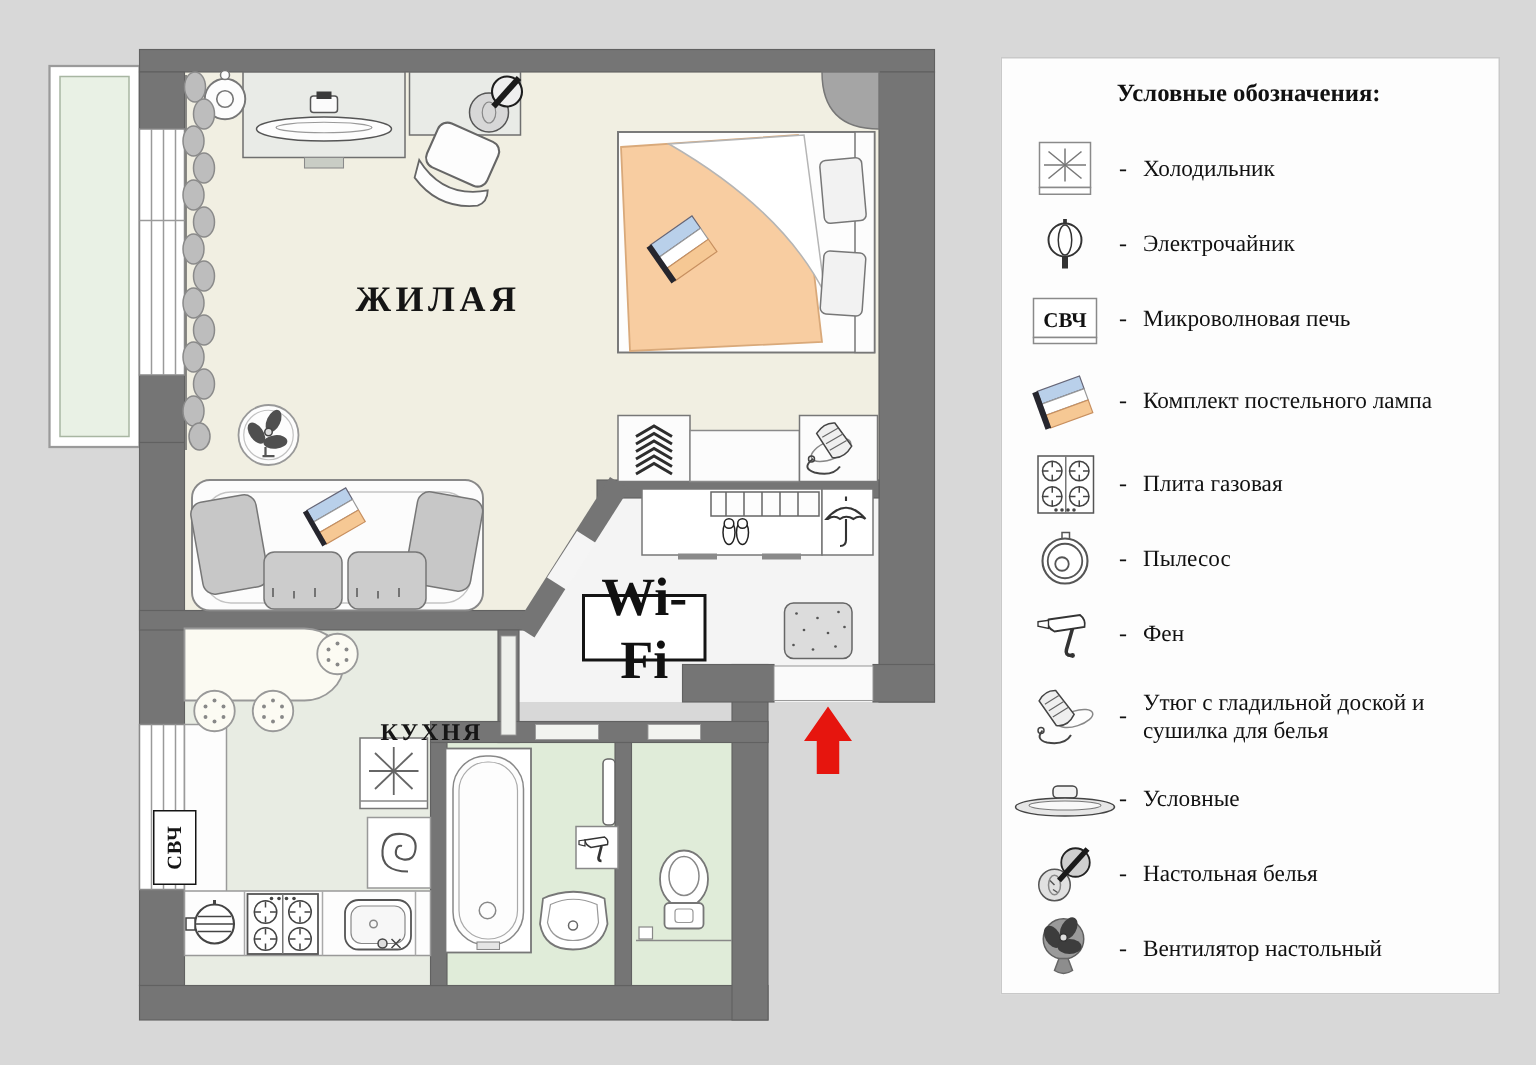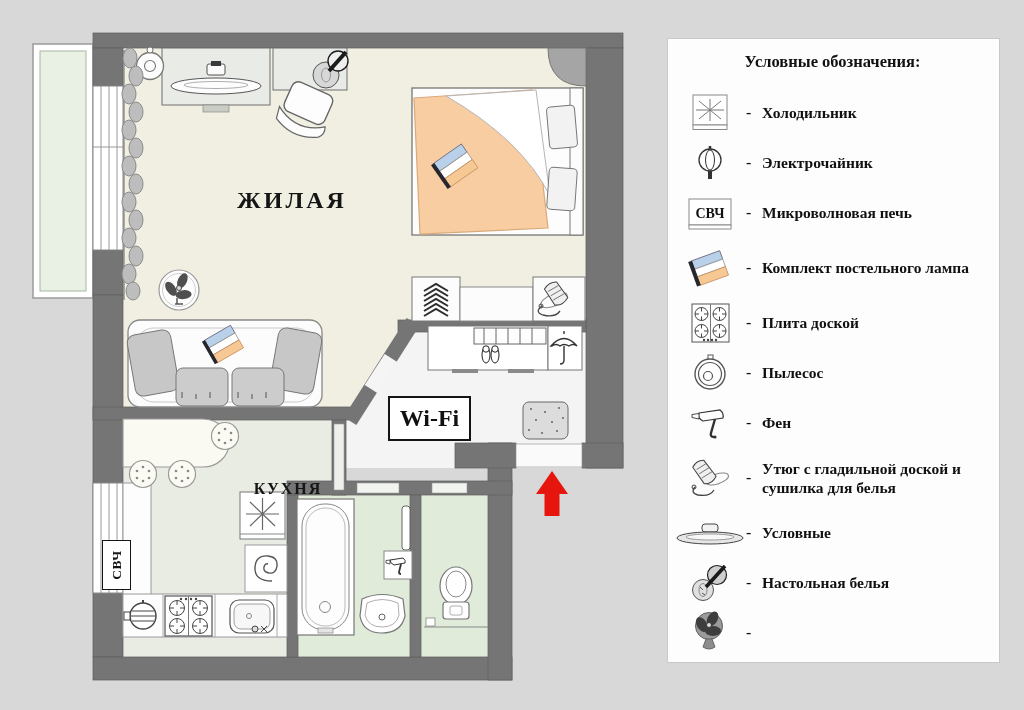--- a/index.html
+++ b/index.html
@@ -3,32 +3,32 @@
 <meta charset="utf-8">
 <style>
   html,body{margin:0;padding:0;background:#d8d8d8;}
   #canvas{position:relative;width:1024px;height:710px;background:#d8d8d8;overflow:hidden;
           font-family:"Liberation Serif", serif;}
   #plan-svg{position:absolute;left:0;top:0;}
   .plan-label{position:absolute;color:#151515;font-weight:bold;text-align:center;}
   #living-label{left:237px;top:187px;width:92px;font-size:24px;letter-spacing:3px;}
   #kitchen-label{left:248px;top:440px;width:80px;font-size:16px;letter-spacing:2px;margin-top:40px;}
   #wifi-sign{left:388px;top:396px;width:79px;height:41px;background:#fff;border:2px solid #141414;
-             display:flex;align-items:center;justify-content:center;font-size:24px;font-weight:bold;color:#111;}
+             display:flex;align-items:center;justify-content:center;font-size:36px;font-weight:bold;color:#111;}
   #svch-sign{left:102px;top:540px;width:27px;height:48px;background:#fff;border:1.5px solid #141414;
              display:flex;align-items:center;justify-content:center;}
   #svch-sign span{transform:rotate(-90deg);font-size:13.5px;font-weight:bold;letter-spacing:0.5px;white-space:nowrap;}
   #legend{position:absolute;left:667px;top:38px;width:333px;height:625px;background:#fdfdfd;
           border:1px solid #c9c9c9;box-sizing:border-box;padding:13px 8px 6px 6px;}
   #legend-title{text-align:center;font-size:16.5px;font-weight:bold;color:#111;margin-bottom:16px;}
   .legend-item{display:flex;align-items:center;min-height:50px;}
   .legend-item.tall{min-height:60px;}
   .licon{width:72px;flex:0 0 72px;display:flex;justify-content:center;align-items:center;}
   .ldash{width:16px;flex:0 0 16px;font-size:16px;color:#111;}
-  .llabel{font-size:15.5px;color:#111;line-height:1.25;padding-right:4px;font-weight:bold;}
+  .llabel{font-size:15.5px;color:#111;line-height:1.25;padding-right:4px;}
 </style>
 </head>
 <body>
 
 <div id="canvas">
 
 <svg id="plan-svg" width="1024" height="710" viewBox="0 0 1024 710">
 
   <g>
     <polygon points="123,48 586,48 586,332 407,332 352,420 123,420" fill="#f1efe2"></polygon>
@@ -445,21 +445,21 @@
         </g>
         <g fill="#444">
           <circle cx="16" cy="39" r="1.2"></circle>
               <circle cx="20" cy="39" r="1.2"></circle>
           <circle cx="24" cy="39" r="1.2"></circle>
               <circle cx="28" cy="39" r="1.2"></circle>
         </g>
       </svg>
         </span>
     <span class="ldash">-</span>
-    <span class="llabel">Плита доской</span>
+    <span class="llabel">Плита газовая</span>
   </div>
 
   <div class="legend-item">
     <span class="licon">
       <svg width="44" height="42" viewBox="0 0 44 42">
         <rect x="20" y="3" width="5" height="5" fill="#fff" stroke="#555"></rect>
         <circle cx="22" cy="22" r="15" fill="#fff" stroke="#555" stroke-width="1.4"></circle>
         <circle cx="22" cy="22" r="11.5" fill="none" stroke="#555" stroke-width="1.2"></circle>
         <circle cx="20" cy="24" r="4.5" fill="none" stroke="#555" stroke-width="1.2"></circle>
       </svg>
@@ -530,16 +530,17 @@
         <g transform="translate(21,15)" fill="#3d3d3d">
           <ellipse cx="0" cy="-7" rx="5" ry="8" transform="rotate(30)"></ellipse>
           <ellipse cx="6" cy="4" rx="5" ry="8" transform="rotate(150)"></ellipse>
           <ellipse cx="-6" cy="4" rx="5" ry="8" transform="rotate(270)"></ellipse>
         </g>
         <circle cx="21" cy="15" r="2.5" fill="#ddd" stroke="#333"></circle>
         <path d="M18,29 h6 l3,8 q-6,4 -12,0 Z" fill="#8d8d8d" stroke="#666"></path>
       </svg>
         </span>
     <span class="ldash">-</span>
+    <span class="llabel">Вентилятор настольный</span>
   </div>
 </div>
 
 </div>
 
 </body></html>

